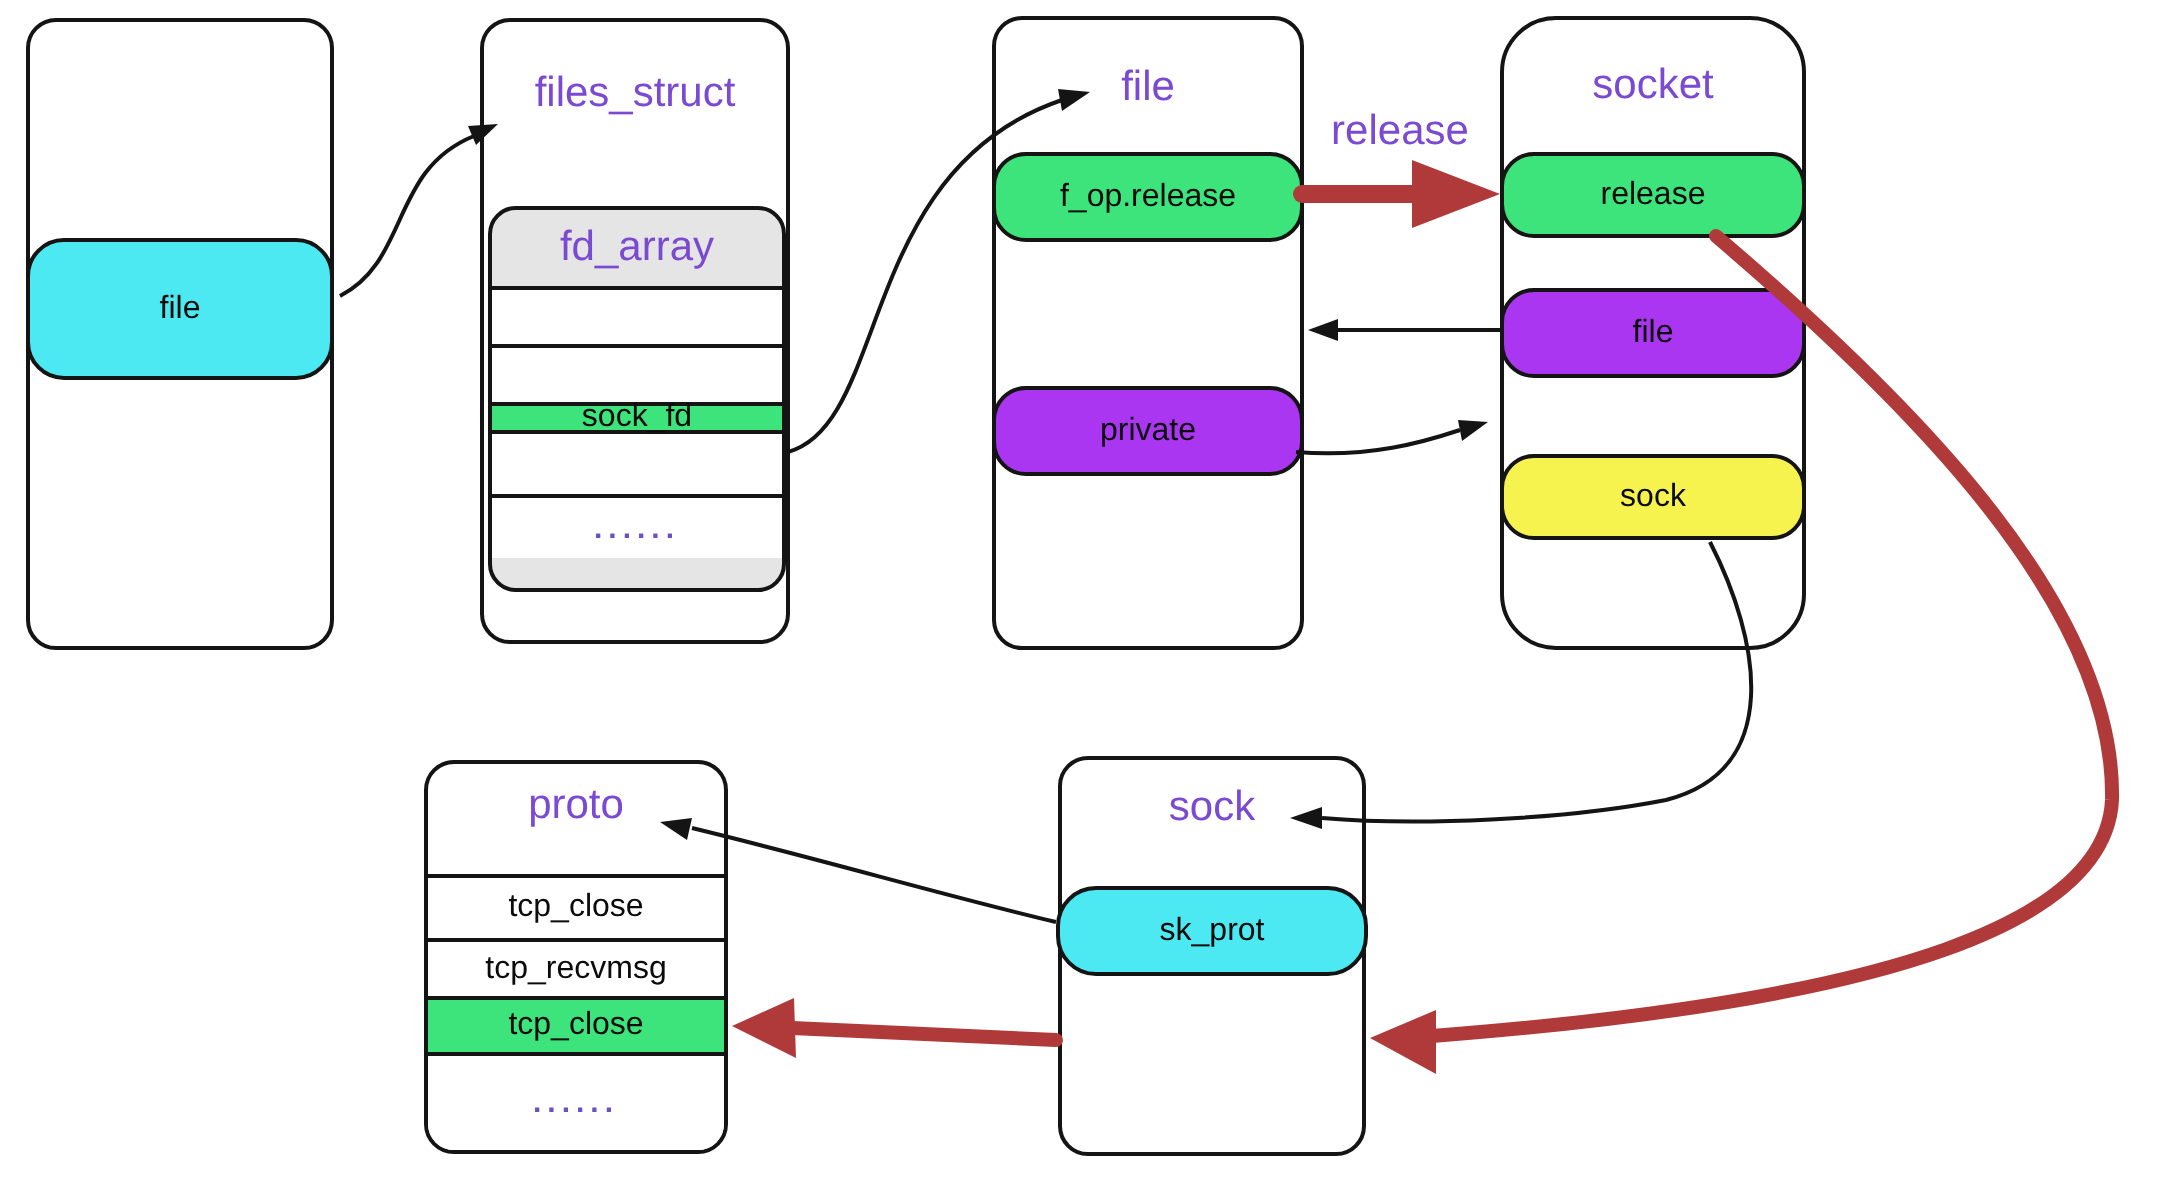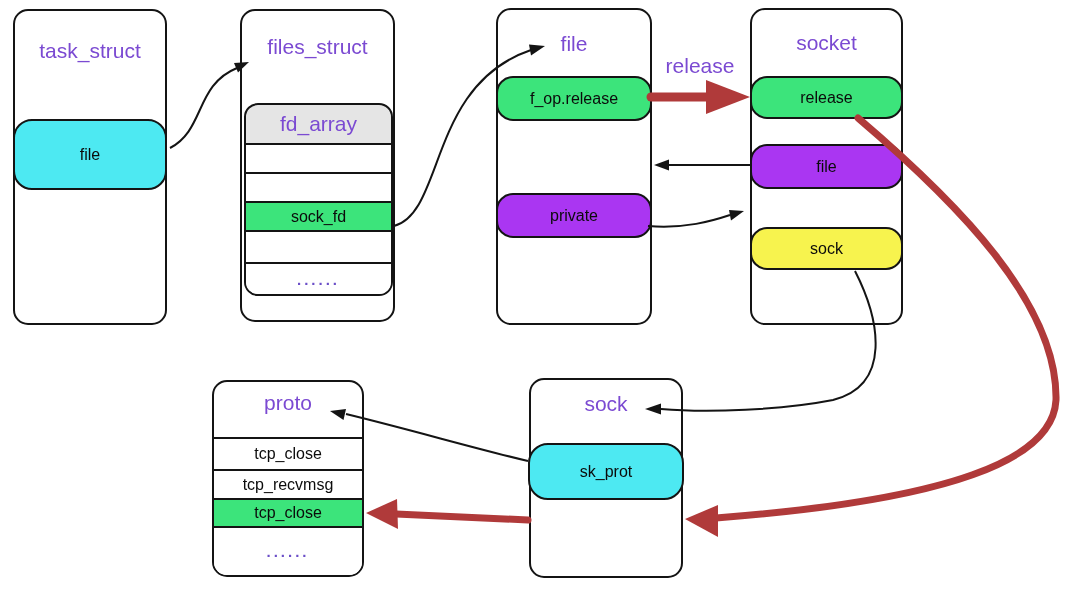--- a/index.html
+++ b/index.html
@@ -50,60 +50,59 @@
   .black-head{fill:var(--line,#141414);stroke:none;}
   .red-line{stroke:var(--red,#b03a3a);fill:none;stroke-linecap:round;}
   .red-head{fill:var(--red,#b03a3a);stroke:none;}
 </style>
 </head>
 <body>
 
 <div class="canvas">
 
   <div class="box" style="left:13px;top:9px;width:154px;height:316px;">
-    <div class="box-title" style="margin-top:28px;">task_struct</div>
     <div class="field f-cyan" style="top:108px;height:71px;border-radius:19px;">file</div>
   </div>
 
   <div class="box" style="left:240px;top:9px;width:155px;height:313px;">
     <div class="box-title" style="margin-top:24px;">files_struct</div>
     <div class="inner-table" style="left:2px;top:92px;width:149px;height:193px;">
       <div class="it-title" style="height:38px;">fd_array</div>
       <div class="row" style="height:29px;"></div>
       <div class="row" style="height:29px;"></div>
-      <div class="row f-green" style="height:29px;">sock_fd</div>
+      <div class="row f-green" style="height:14px;">sock_fd</div>
       <div class="row" style="height:32px;"></div>
       <div class="row dots" style="height:32px;">......</div>
     </div>
   </div>
 
   <div class="box" style="left:496px;top:8px;width:156px;height:317px;">
     <div class="box-title" style="margin-top:22px;">file</div>
     <div class="field f-green" style="top:66px;height:45px;">f_op.release</div>
     <div class="field f-purple" style="top:183px;height:45px;">private</div>
   </div>
 
-  <div class="box" style="left:750px;top:8px;width:153px;height:317px;">
+  <div class="box" style="left:750px;top:8px;width:153px;height:317px;border-radius:28px;">
     <div class="box-title" style="margin-top:21px;">socket</div>
     <div class="field f-green" style="top:66px;height:43px;">release</div>
     <div class="field f-purple" style="top:134px;height:45px;">file</div>
     <div class="field f-yellow" style="top:217px;height:43px;">sock</div>
   </div>
 
   <div class="box table-box" style="left:212px;top:380px;width:152px;height:197px;">
     <div class="box-title proto-title" style="height:55px;">proto</div>
     <div class="row" style="height:32px;">tcp_close</div>
     <div class="row" style="height:29px;">tcp_recvmsg</div>
     <div class="row f-green" style="height:28px;">tcp_close</div>
     <div class="row dots" style="height:49px;">......</div>
   </div>
 
   <div class="box" style="left:529px;top:378px;width:154px;height:200px;">
     <div class="box-title" style="margin-top:12px;">sock</div>
-    <div class="field f-cyan" style="top:63px;height:57px;left:-3px;right:-3px;border-radius:20px;">sk_prot</div>
+    <div class="field f-cyan" style="top:63px;height:45px;left:-3px;right:-3px;border-radius:20px;">sk_prot</div>
   </div>
 
   <div class="arrow-label" style="left:652px;top:54px;width:96px;">release</div>
 
   <svg class="overlay" width="1080" height="591" viewBox="0 0 1080 591">
 
     <path class="black-line" d="M 170 148 C 205 130, 195 85, 237 68"></path>
     <polygon class="black-head" points="249,62 238,72.5 234,63"></polygon>
 
     <path class="black-line" d="M 394 226 C 445 212, 428 85, 531 50"></path>

